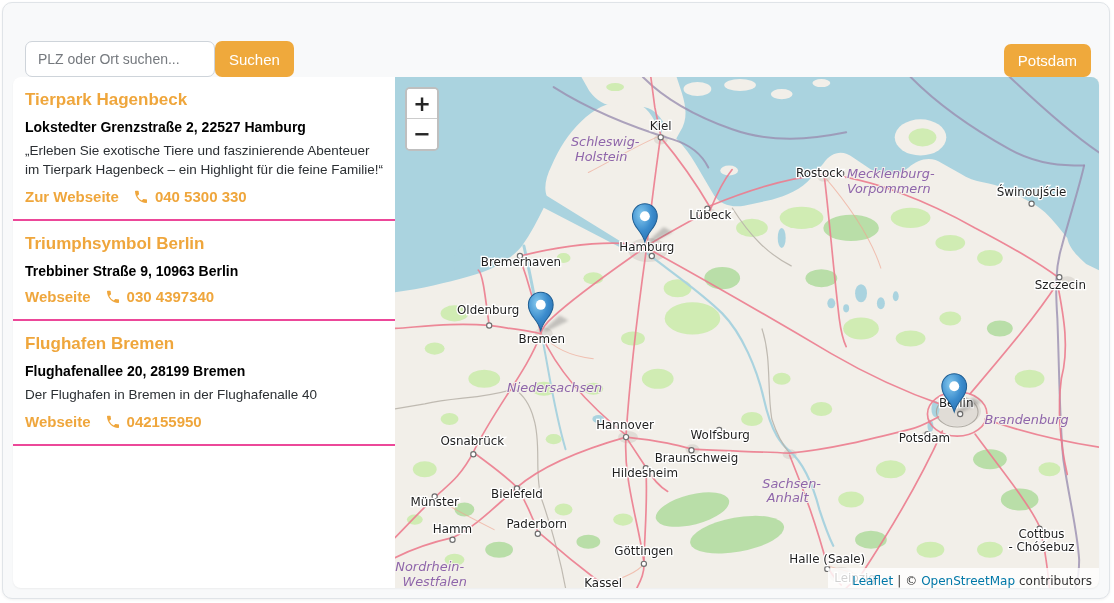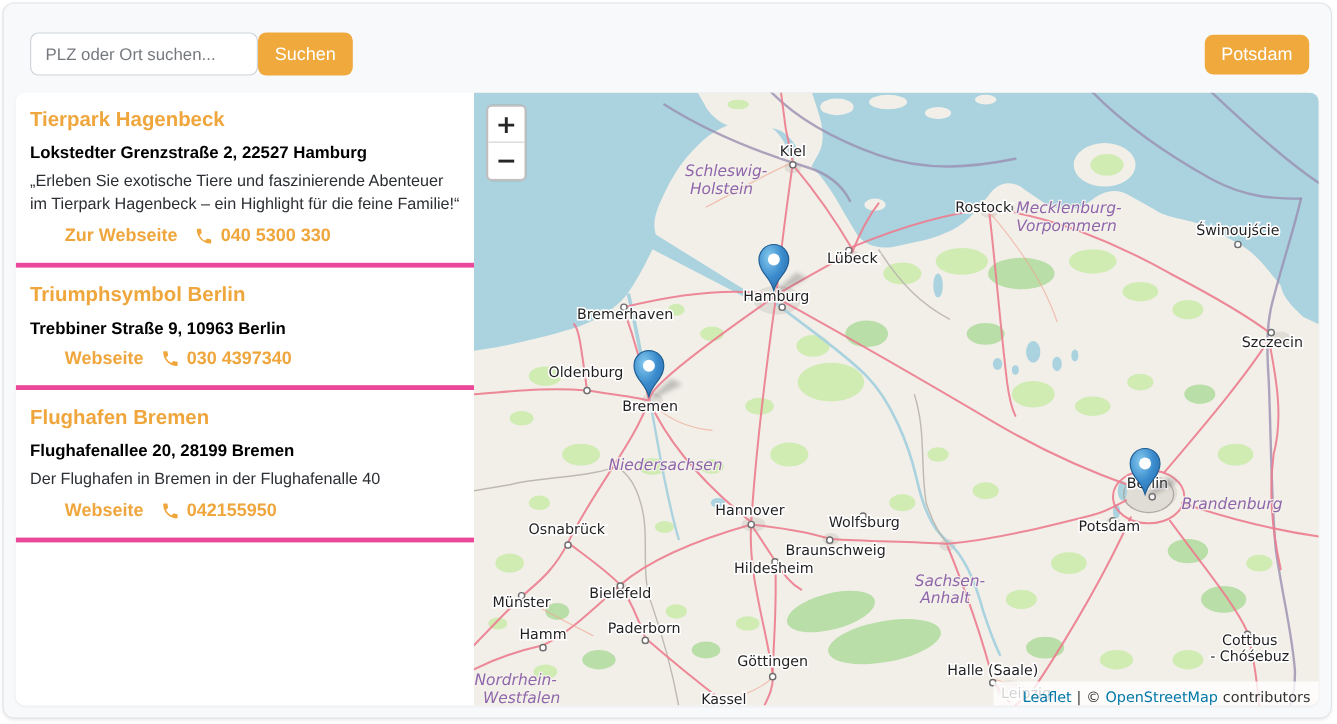--- a/index.html
+++ b/index.html
@@ -4,43 +4,43 @@
 <style>
   * { margin:0; padding:0; box-sizing:border-box; }
   html,body { width:1114px; height:603px; background:#fff; font-family:"Liberation Sans", sans-serif; overflow:hidden; }
   .app {
     margin:2px; width:1108px; height:597px;
     background:#f8f9fa; border:1px solid #e0e4e8; border-radius:10px;
     box-shadow:0 1px 3px rgba(0,0,0,.06);
     padding:10px; display:flex; flex-direction:column;
   }
   
-  .topbar { height:64px; display:flex; align-items:center; padding:0 4px 0 12px; }
+  .topbar { height:64px; display:flex; align-items:flex-end; padding:0 4px 0 12px; }
   .search-input {
     width:190px; height:36px; border:1px solid #ced4da; border-radius:7px;
     padding:0 12px; font-size:14px; color:#212529; background:#fff; outline:none;
   }
   .search-input::placeholder { color:#75797e; }
   .btn {
     background:#efa93c; color:#fff; border:none; border-radius:7px;
     font-size:15px; font-weight:400; cursor:pointer;
   }
   .btn-search { height:36px; padding:0 14px; }
   .btn-contrast { height:33px; padding:0 14px; margin-left:auto; margin-right:4px; }
   
   .content {
     flex:1; display:flex; background:#fff; border-radius:8px; overflow:hidden;
     box-shadow:0 1px 2px rgba(0,0,0,.05);
   }
   .sidebar { width:382px; flex:none; overflow:hidden; }
-  .listing { padding:13px 12px 14px 12px; margin:0 0; border-bottom:4px solid #ec4899; }
+  .listing { padding:13px 12px 14px 12px; margin:0 0; border-bottom:2px solid #ec4899; }
   .listing-title { color:#efa63c; font-size:17px; font-weight:700; margin-bottom:9px; }
   .listing-address { color:#000000; font-size:14px; font-weight:700; margin-bottom:6px; }
   .listing-desc { color:#2b2f33; font-size:13.5px; line-height:1.42; }
-  .listing-links { margin-top:9px; display:flex; align-items:center; gap:14px;margin-left:29px; }
+  .listing-links { margin-top:9px; display:flex; align-items:center; gap:14px; }
   .listing-links a { color:#efa63c; font-size:15px; font-weight:700; text-decoration:none; }
   .phone-link { display:inline-flex; align-items:center; gap:6px; }
   .phone-icon svg { display:block; }
   
   .map-wrap { position:relative; flex:1; background:#f2efe9; }
   .map-svg { position:absolute; inset:0; width:100%; height:100%; display:block; }
   .road  { fill:none; stroke:#ec7c8e; stroke-width:1.7; stroke-linecap:round; opacity:.9; }
   .road2 { fill:none; stroke:#f0a491; stroke-width:1; stroke-linecap:round; opacity:.65; }
   .river { fill:none; stroke:#aad3df; stroke-linecap:round; }
   .border-country { fill:none; stroke:#9a8fb0; stroke-width:2; opacity:.8; stroke-linecap:round; }

